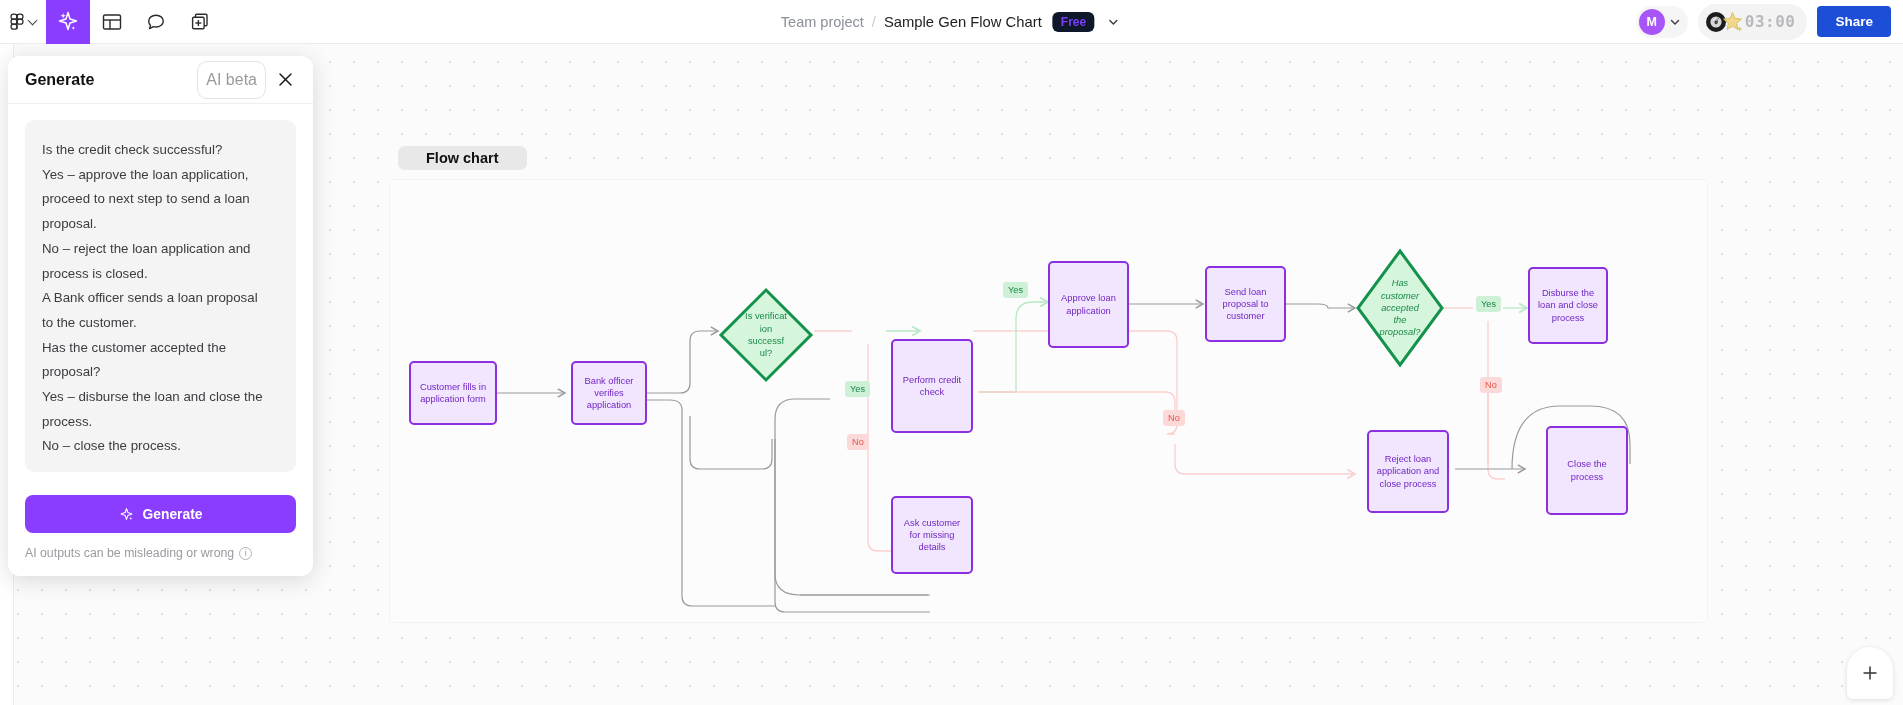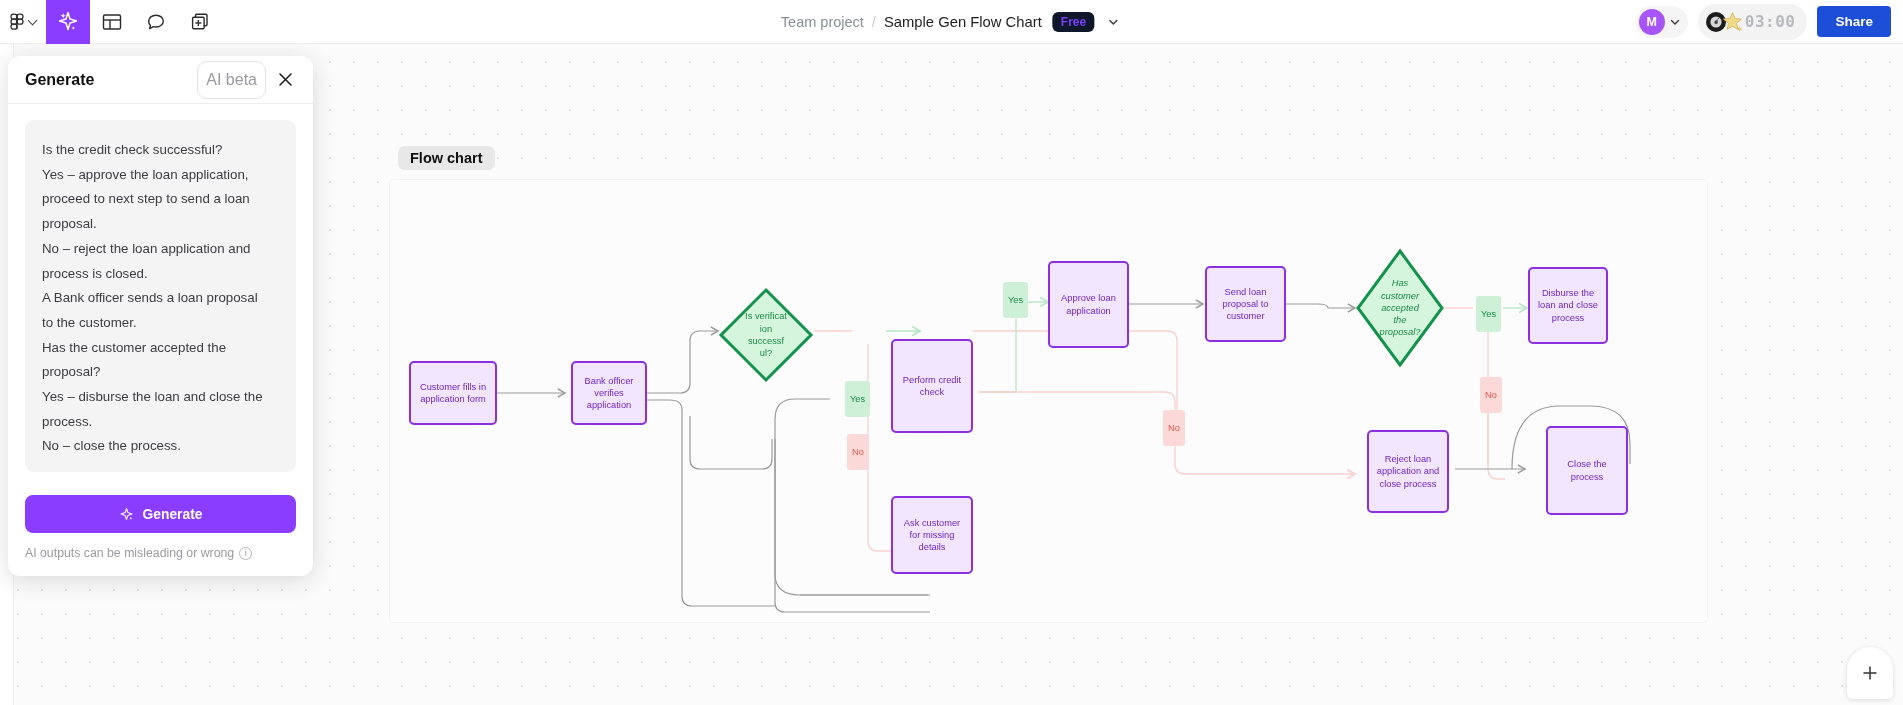--- a/index.html
+++ b/index.html
@@ -77,21 +77,21 @@
   
   .canvas {
     position: absolute; top: 44px; left: 0; width: 1903px; height: 661px;
     background-color: #fbfbfb;
     background-image: radial-gradient(#dedede 1.1px, transparent 1.1px);
     background-size: 24px 24px; background-position: 6px 6px;
   }
   .frame-label {
     position: absolute; left: 398px; top: 102px;
     background: #e8e8e8; color: #111; font-size: 14.5px; font-weight: bold;
-    padding: 4px 12px; border-radius: 7px; cursor: pointer; z-index: 5;
+    padding: 4px 28px; border-radius: 7px; cursor: pointer; z-index: 5;
   }
   .frame {
     position: absolute; left: 390px; top: 136px; width: 1317px; height: 442px;
     background: #fcfcfc; border-radius: 4px;
     box-shadow: 0 0 0 1px rgba(0,0,0,0.03);
   }
 
   .node {
     position: absolute; display: flex; align-items: center;
     justify-content: center; text-align: center; line-height: 1.3;
@@ -103,21 +103,21 @@
   }
   .node-di {
     position: absolute; cursor: pointer;
   }
   .node-di .dtext {
     position: absolute; inset: 0; display: flex; align-items: center;
     justify-content: center; text-align: center; color: #1a8a47;
     font-size: 9.3px; line-height: 1.32; padding: 0 26%;
   }
   .edge-label {
-    position: absolute; font-size: 9.2px; padding: 13px 5px;
+    position: absolute; font-size: 9.2px; padding: 3px 5px;
     border-radius: 3px; font-weight: normal; z-index: 6;
   }
   .lbl-yes { background: #cdf0d7; color: #1a8a47; }
   .lbl-no  { background: #fcd9d9; color: #e8574c; }
 
   svg.wires { position: absolute; left: 0; top: 0; width: 1903px; height: 661px; overflow: visible; }
 
   .zoom-fab {
     position: absolute; right: 10px; bottom: 6px; width: 46px; height: 52px;
     background: #fff; border-radius: 24px 24px 6px 6px;

